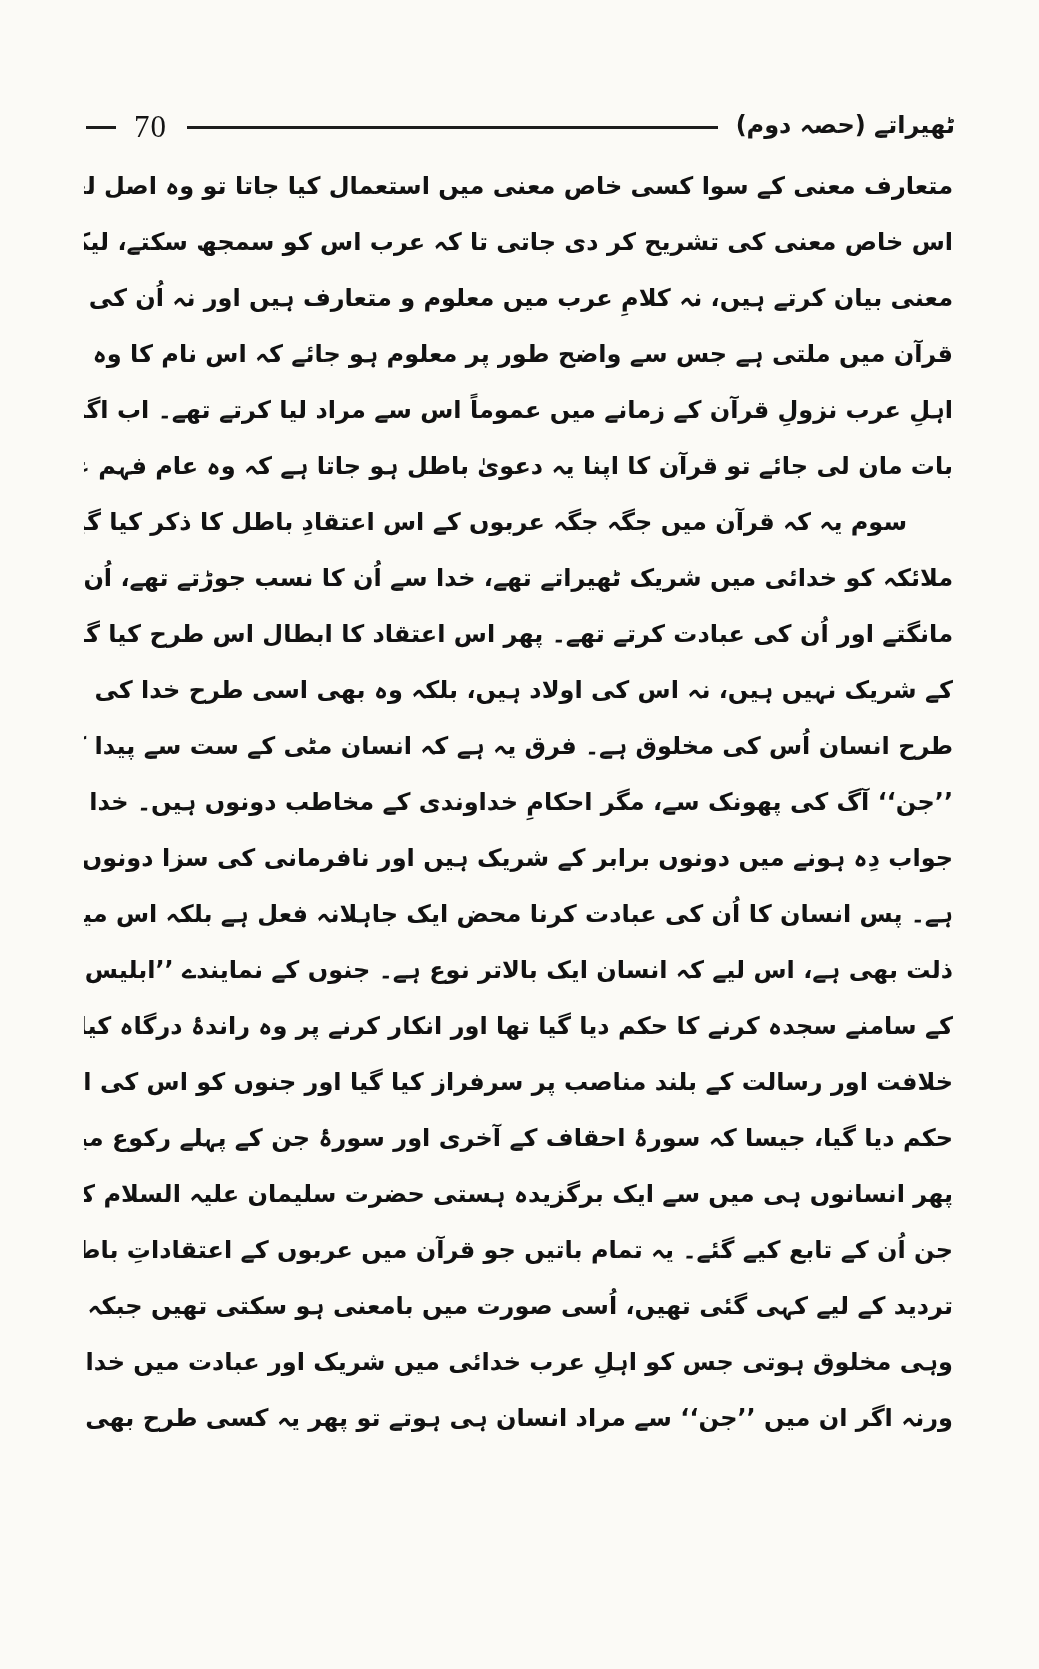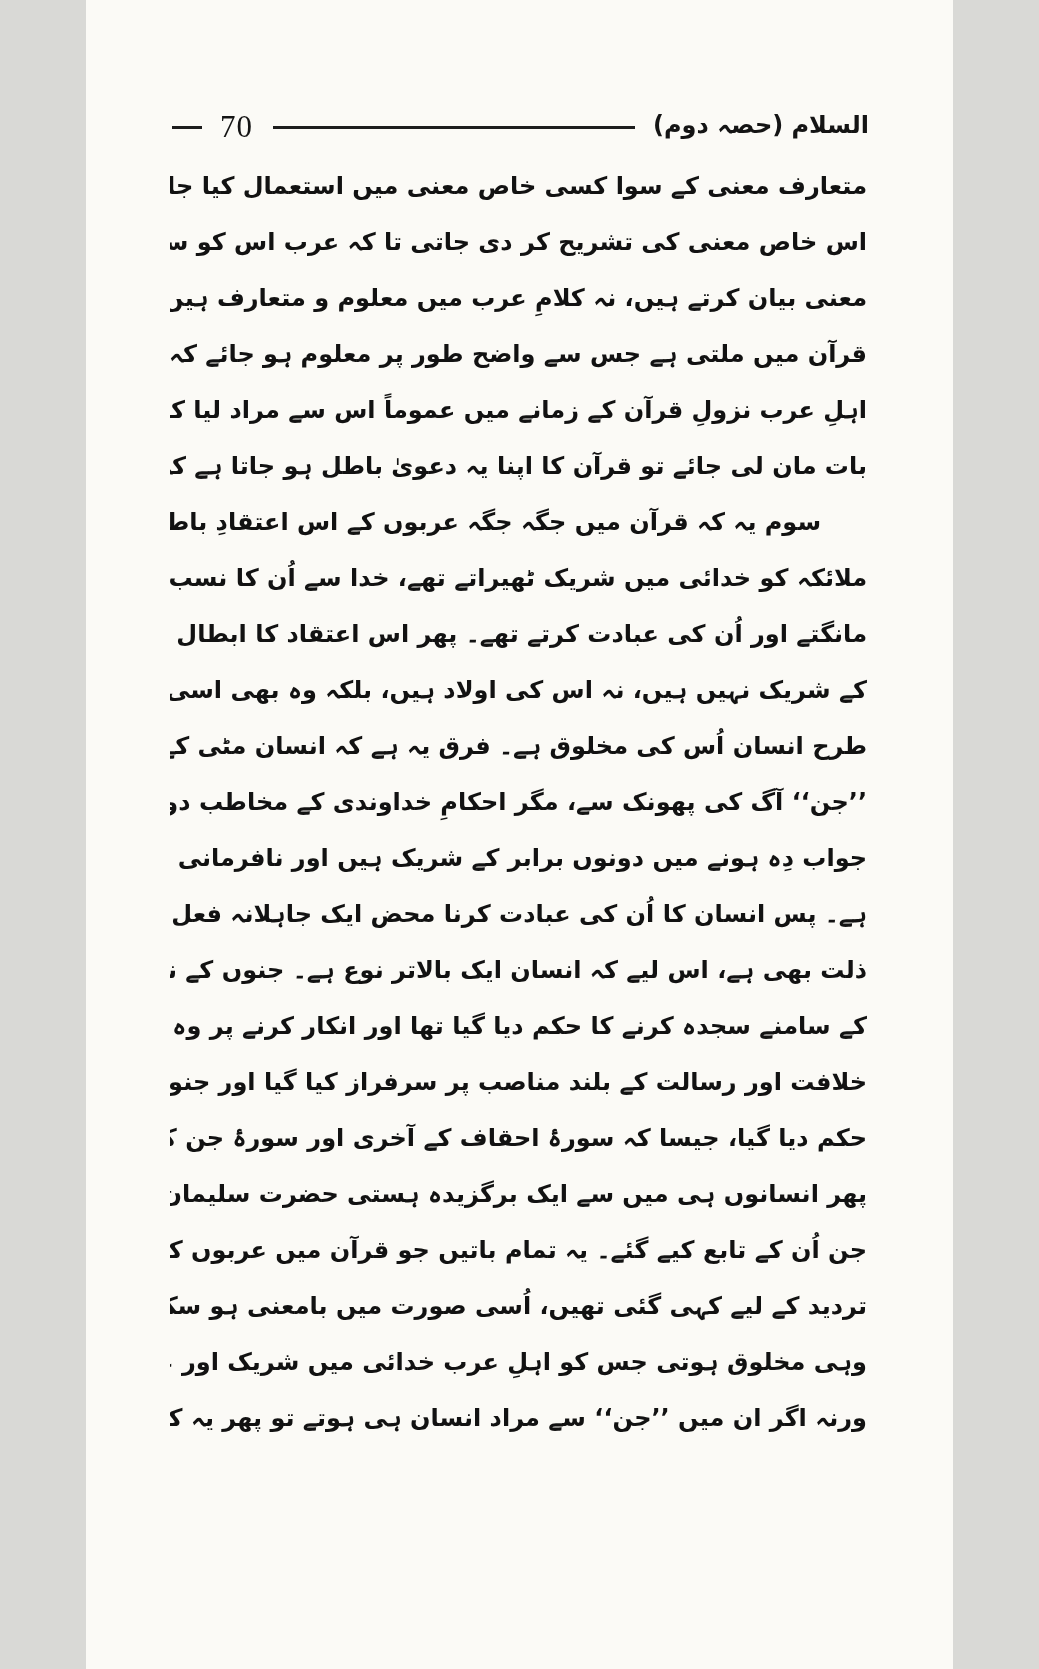--- a/index.html
+++ b/index.html
@@ -1,19 +1,19 @@
 <!DOCTYPE html>
 <html lang="ur"><head>
 <meta charset="utf-8">
 <style>
   * { box-sizing: border-box; }
   html, body { margin: 0; padding: 0; background: #d9d9d6; }
   .page {
     position: relative;
-    width: 867px;
+    width: 1039px;
     height: 1669px;
     margin: 0 auto;
     background: #fbfaf6;
     color: #141414;
     overflow: hidden;
   }
   
   .header {
     position: absolute;
     top: 104px;
@@ -78,21 +78,21 @@
 </style>
 </head>
 <body>
 
 <div class="page">
 
   <div class="header">
     <span class="edge-dash"></span>
     <span class="page-number">70</span>
     <span class="header-rule"></span>
-    <span class="running-title">السلام (حصہ دوم)</span>
+    <span class="running-title">ٹھیراتے (حصہ دوم)</span>
   </div>
 
   <div class="text-block" id="body-lines">
       <div class="line" lang="ur">متعارف معنی کے سوا کسی خاص معنی میں استعمال کیا جاتا تو وہ اصل لغت کے خلاف نہ ہوتا اور</div>
       <div class="line" lang="ur">اس خاص معنی کی تشریح کر دی جاتی تا کہ عرب اس کو سمجھ سکتے، لیکن آپ لفظ ’’جن‘‘ کے جو</div>
       <div class="line" lang="ur">معنی بیان کرتے ہیں، نہ کلامِ عرب میں معلوم و متعارف ہیں اور نہ اُن کی کوئی ایسی تشریح ہی</div>
       <div class="line" lang="ur">قرآن میں ملتی ہے جس سے واضح طور پر معلوم ہو جائے کہ اس نام کا وہ مسمّٰی مراد نہیں ہے جو</div>
       <div class="line" lang="ur">اہلِ عرب نزولِ قرآن کے زمانے میں عموماً اس سے مراد لیا کرتے تھے۔ اب اگر آپ کی</div>
       <div class="line" lang="ur">بات مان لی جائے تو قرآن کا اپنا یہ دعویٰ باطل ہو جاتا ہے کہ وہ عام فہم عربی میں اترا ہے۔</div>
       <div class="line indent" lang="ur">سوم یہ کہ قرآن میں جگہ جگہ عربوں کے اس اعتقادِ باطل کا ذکر کیا گیا کہ وہ جن اور</div>

